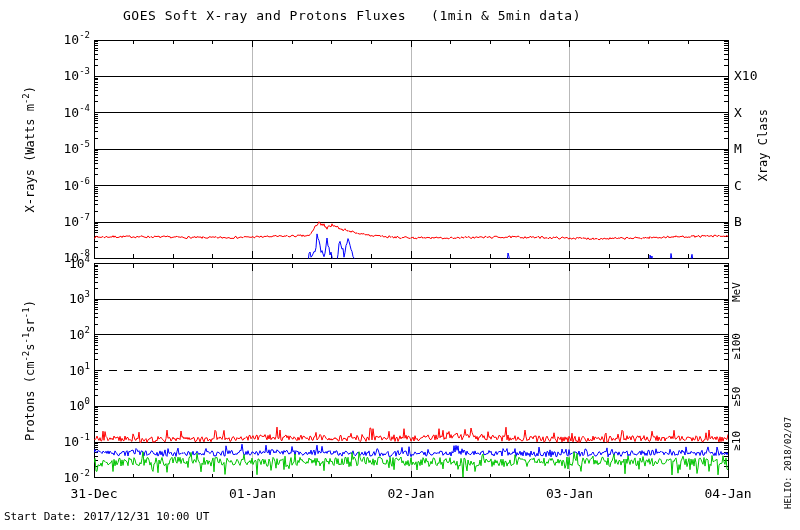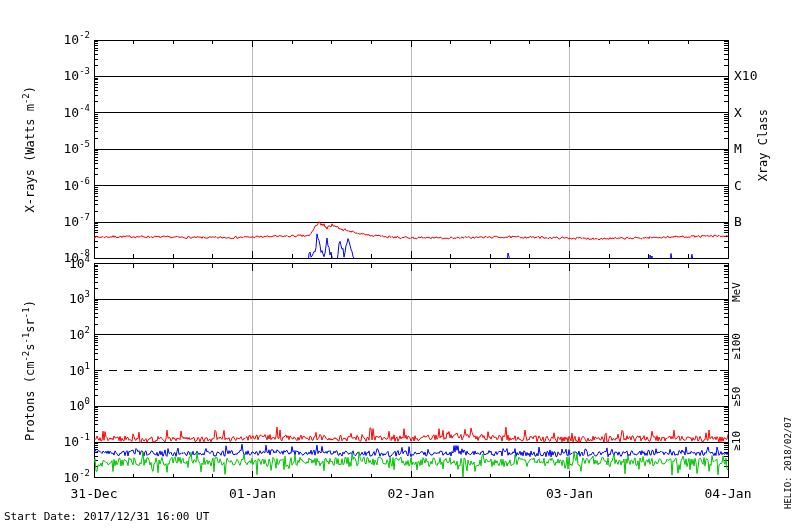--- a/index.html
+++ b/index.html
@@ -402,15 +402,16 @@
         </g>
       </g>
       <g>
         <text x="94" y="497.7" text-anchor="middle" font-size="13">31-Dec</text>
         <text x="252.5" y="497.7" text-anchor="middle" font-size="13">01-Jan</text>
         <text x="411" y="497.7" text-anchor="middle" font-size="13">02-Jan</text>
         <text x="569.5" y="497.7" text-anchor="middle" font-size="13">03-Jan</text>
         <text x="728" y="497.7" text-anchor="middle" font-size="13">04-Jan</text>
       </g>
     </svg>
-  <div class="start-date">Start Date: 2017/12/31 16:00 UT</div>
+  <div class="chart-title">GOES Soft X-ray and Protons Fluxes   (1min &amp; 5min data)</div>
+  <div class="start-date">Start Date: 2017/12/31 10:00 UT</div>
   <div class="credit">HELIO: 2018/02/07</div>
 </div>
 
 </body></html>

